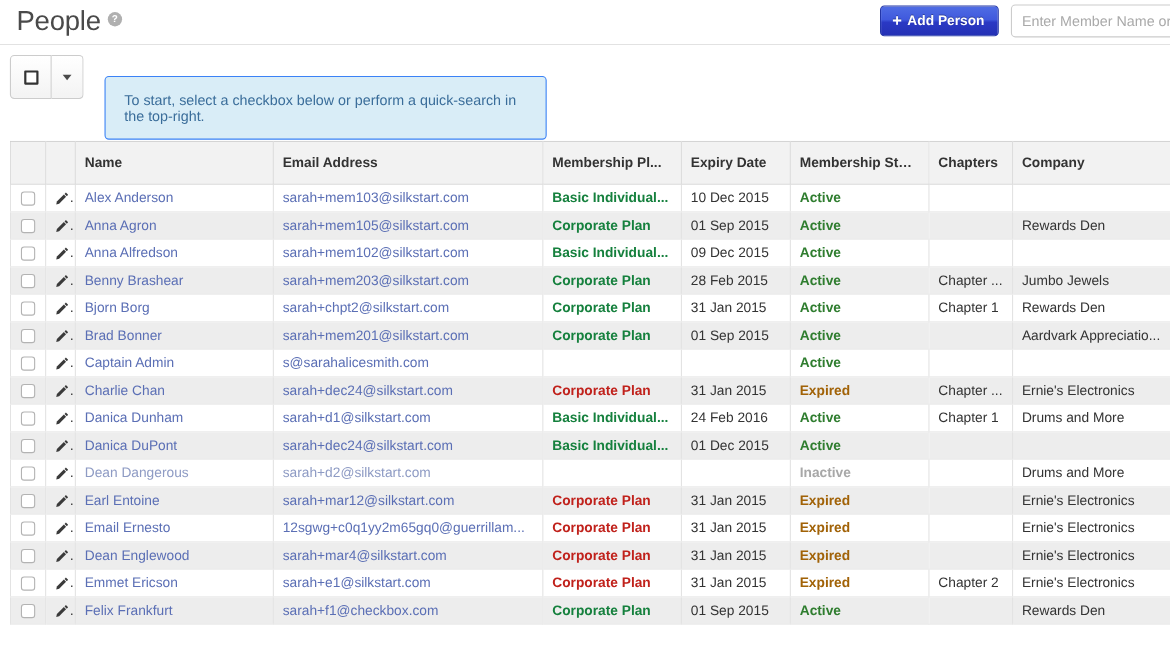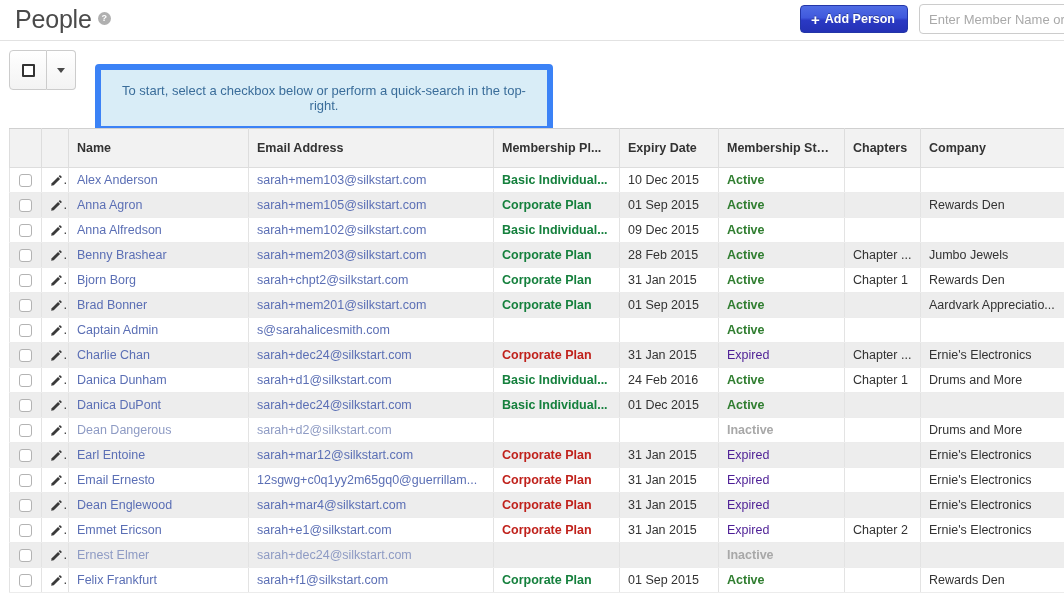--- a/index.html
+++ b/index.html
@@ -122,28 +122,27 @@
   .caret-glyph {
     width: 0; height: 0;
     border-left: 4.5px solid transparent;
     border-right: 4.5px solid transparent;
     border-top: 5px solid #4a4a4a;
   }
   #start-hint-alert {
     position: absolute;
     left: 95px; top: 57px;
     transform: translateY(-50%);
-    width: 458px;
+    width: 402px;
     padding: 13px 17px;
     background: #d9edf7;
-    border: 6px solid #3b82f6;
+    border: 1px solid #3b82f6;
     border-radius: 4px;
     color: #3a6d9a;
     font-size: 13px;
-    text-align: center;
   }
 
   
   #people-table-wrap {
     position: absolute;
     left: 9px; top: 128px;
     right: 0; bottom: 0;
     overflow: hidden;
   }
   table#people-table {
@@ -213,21 +212,21 @@
   a.person-link, a.email-link {
     color: #5b6fb5;
     text-decoration: none;
     cursor: pointer;
     margin-top: 10px;
   }
   a.person-link.muted, a.email-link.muted { color: #8e9bc4; }
   .plan-active   { color: #15803d; font-weight: bold; }
   .plan-expired  { color: #c0211b; font-weight: bold; }
   .status-active   { color: #2f7d2f; font-weight: bold; }
-  .status-expired  { color: #4c1d95; font-weight: normal; }
+  .status-expired  { color: #a16207; font-weight: bold; }
   .status-inactive { color: #a8a8a8; font-weight: bold; }
 </style>
 </head>
 <body>
 
 <div id="page-header">
   <div id="page-title">
     <span>People</span><span class="help-icon">?</span>
   </div>
 
@@ -491,36 +490,22 @@
           <td><span class="status-expired">Expired</span></td>
           <td>Chapter 2</td>
           <td>Ernie's Electronics</td>
         </tr>
         <tr>
           <td class="cell-check"><span class="row-checkbox"></span></td>
           <td class="cell-edit"><span class="pencil-icon"><svg width="13" height="13" viewBox="0 0 16 16">
                 <path d="M12.2 1.3 14.7 3.8 13.2 5.3 10.7 2.8 Z" fill="#3a3a3a"></path>
                 <path d="M9.9 3.6 12.4 6.1 4.6 13.9 1.4 14.6 2.1 11.4 Z" fill="#3a3a3a"></path>
               </svg></span></td>
-          <td><a class="person-link muted">Ernest Elmer</a></td>
-          <td><a class="email-link muted">sarah+dec24@silkstart.com</a></td>
-          <td><span class="plan-none"></span></td>
-          <td></td>
-          <td><span class="status-inactive">Inactive</span></td>
-          <td></td>
-          <td></td>
-        </tr>
-        <tr>
-          <td class="cell-check"><span class="row-checkbox"></span></td>
-          <td class="cell-edit"><span class="pencil-icon"><svg width="13" height="13" viewBox="0 0 16 16">
-                <path d="M12.2 1.3 14.7 3.8 13.2 5.3 10.7 2.8 Z" fill="#3a3a3a"></path>
-                <path d="M9.9 3.6 12.4 6.1 4.6 13.9 1.4 14.6 2.1 11.4 Z" fill="#3a3a3a"></path>
-              </svg></span></td>
           <td><a class="person-link">Felix Frankfurt</a></td>
-          <td><a class="email-link">sarah+f1@silkstart.com</a></td>
+          <td><a class="email-link">sarah+f1@checkbox.com</a></td>
           <td><span class="plan-active">Corporate Plan</span></td>
           <td>01 Sep 2015</td>
           <td><span class="status-active">Active</span></td>
           <td></td>
           <td>Rewards Den</td>
         </tr>
       </tbody>
   </table>
 </div>
 

